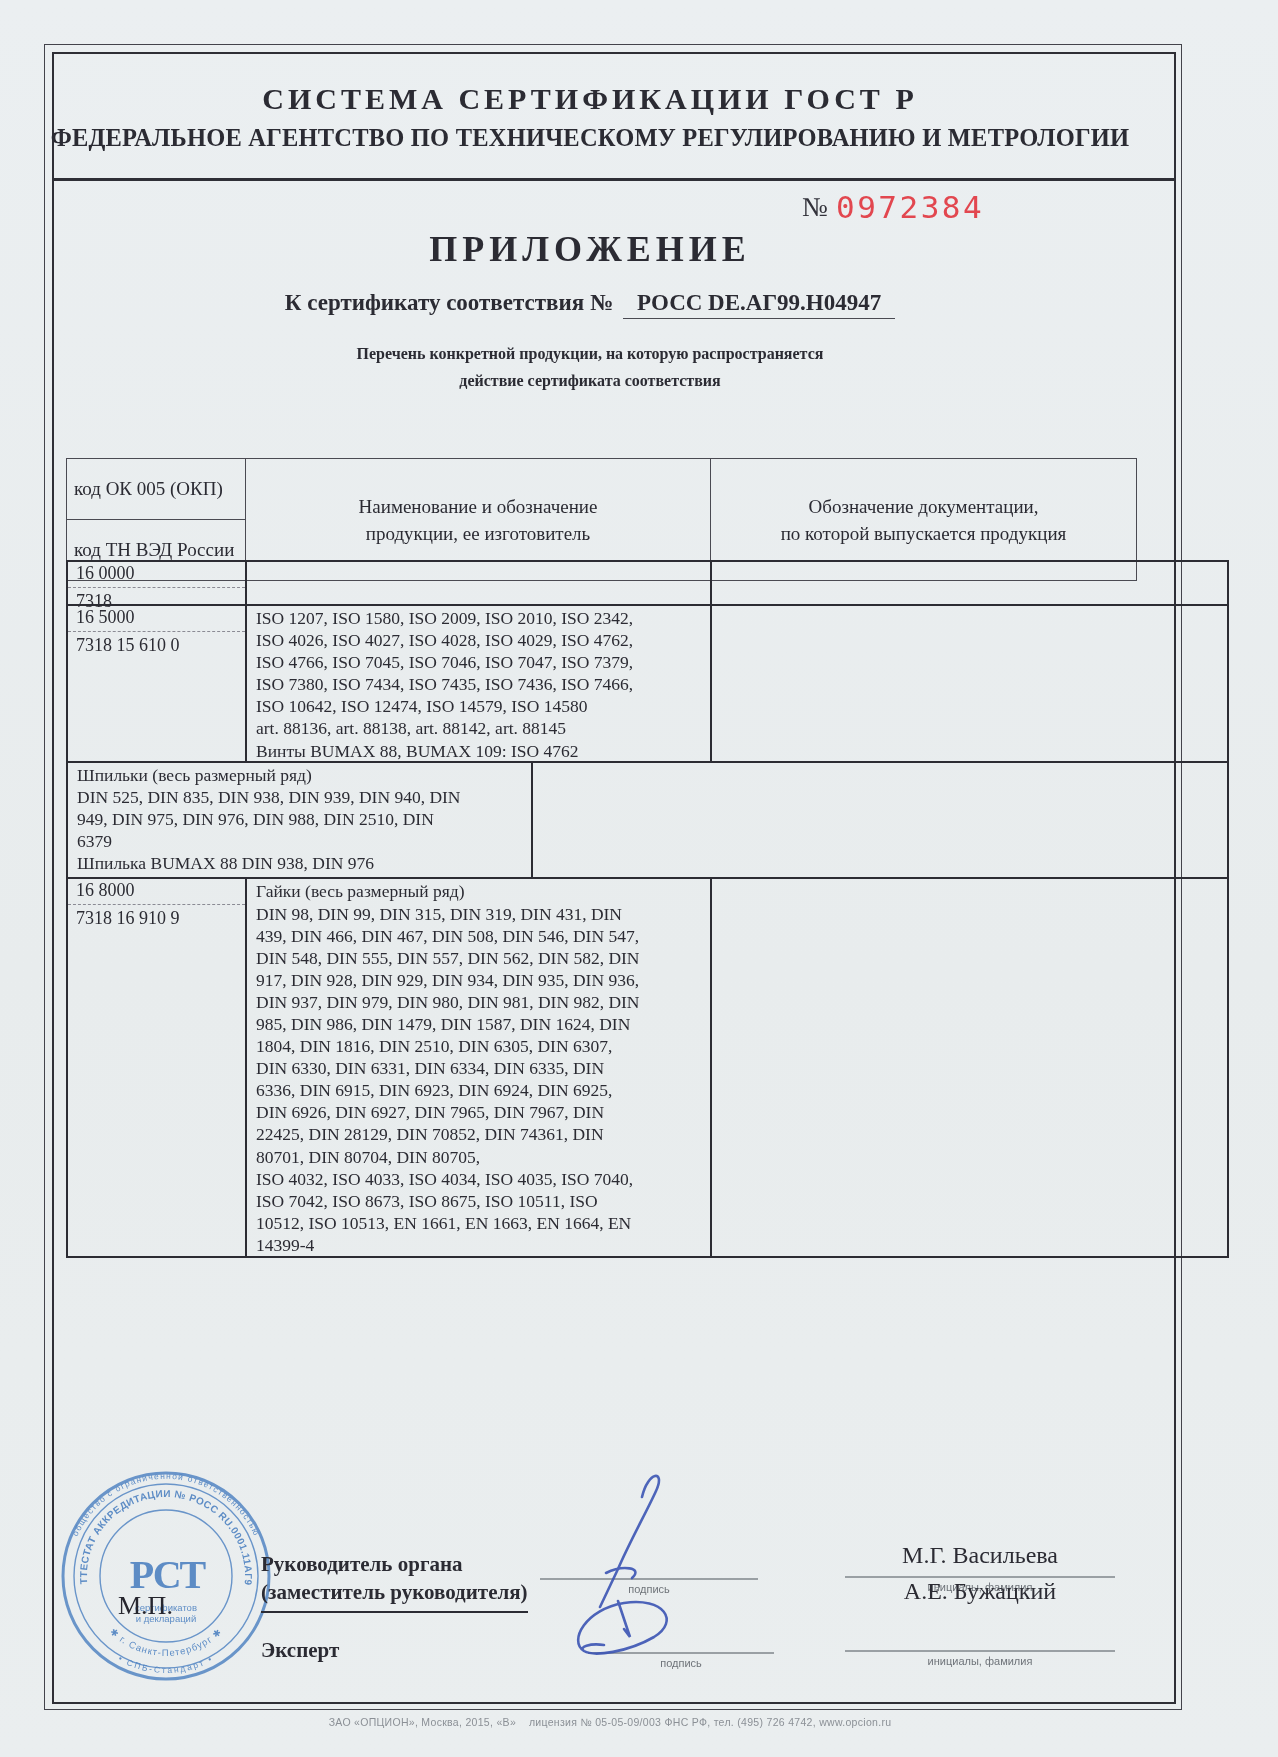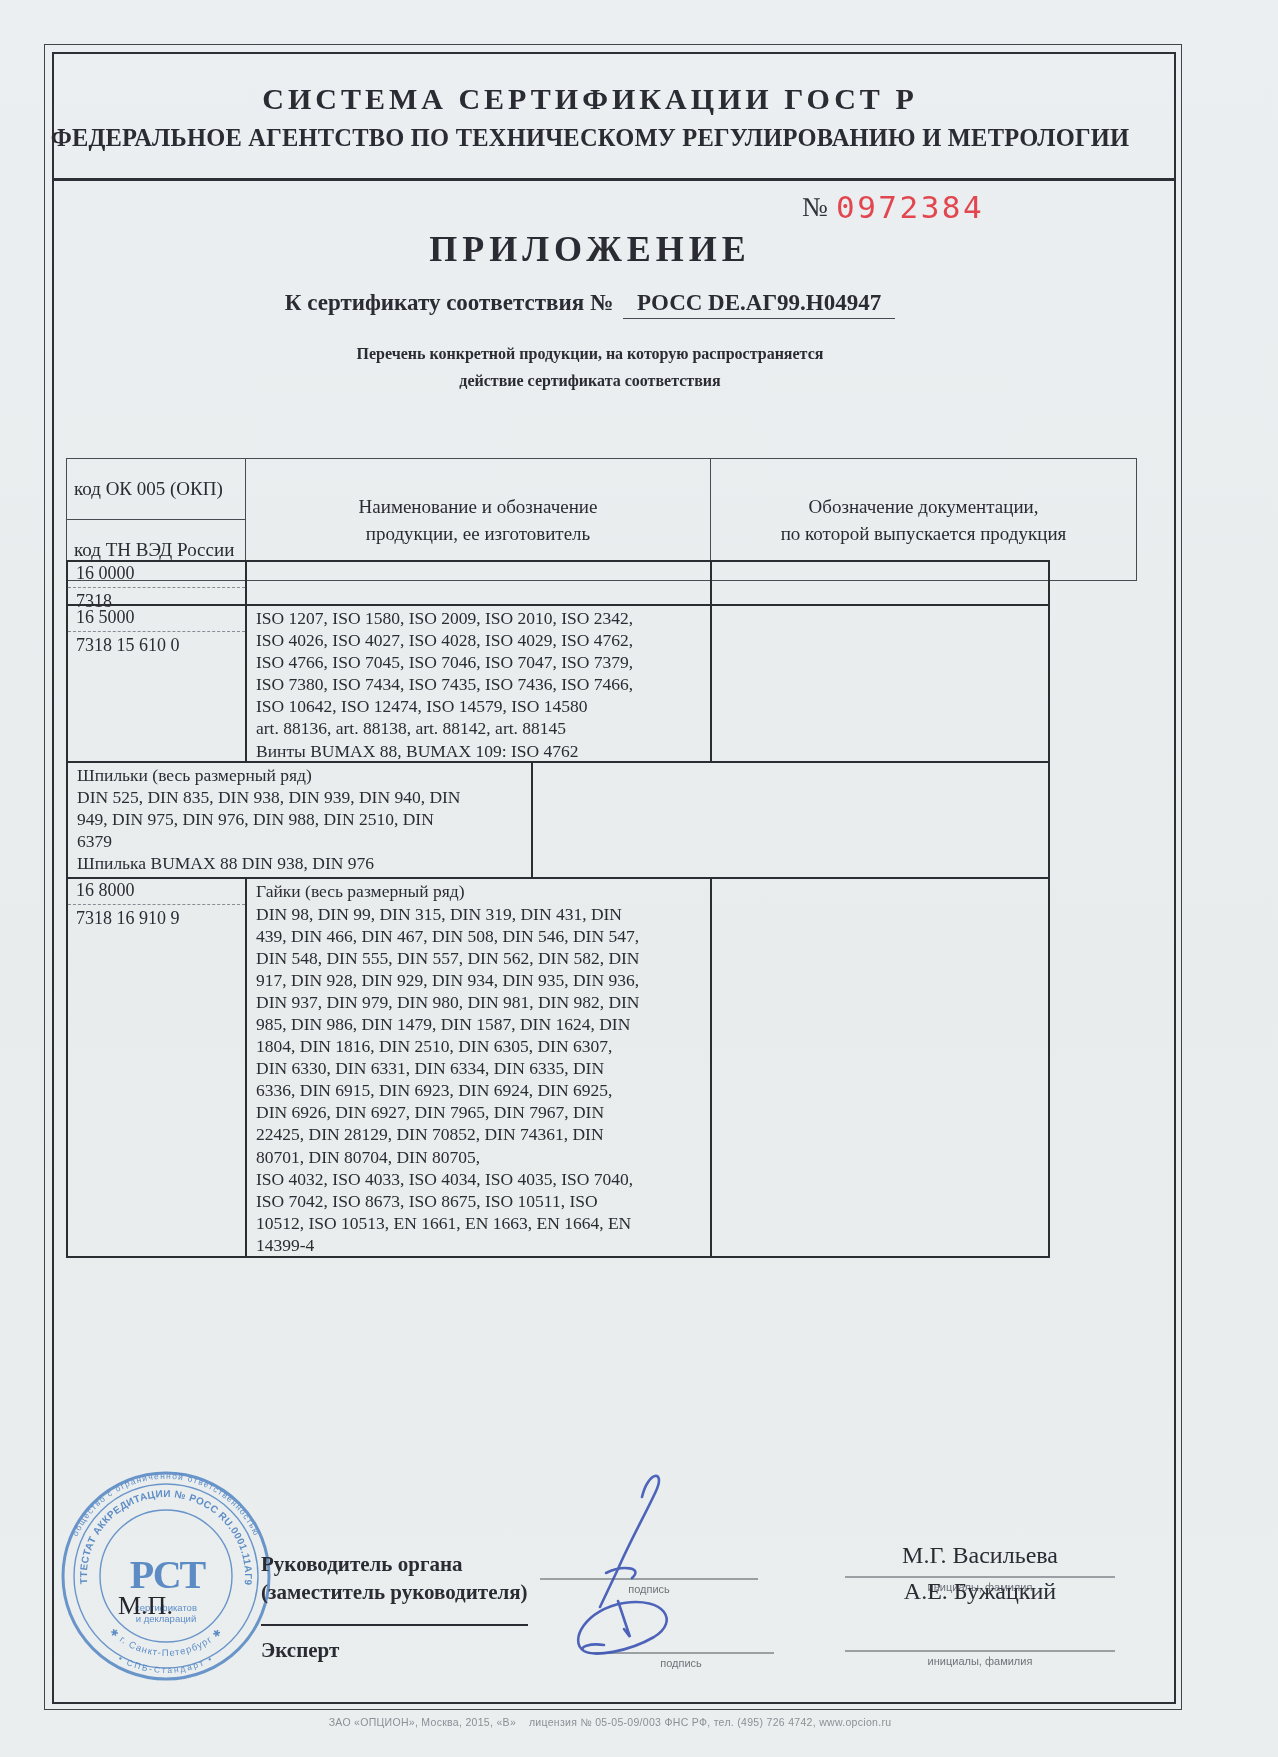--- a/index.html
+++ b/index.html
@@ -24,31 +24,31 @@
   .subtitle{top:340px;font-size:16px;font-weight:bold;line-height:27px;white-space:pre-line;}
   
   .thead{left:66px;top:430px;width:1071px;height:123px;border:1.5px solid #4a4a52;display:flex;box-sizing:border-box;font-size:19px;margin-top:28px;}
   .thead .c1{width:179px;border-right:1.5px solid #4a4a52;display:flex;flex-direction:column;box-sizing:border-box;}
   .thead .c1 > div{flex:1;display:flex;align-items:center;padding-left:7px;}
   .thead .c1 > div:first-child{border-bottom:1.5px solid #4a4a52;}
   .thead .c2{width:465px;border-right:1.5px solid #4a4a52;box-sizing:border-box;}
   .thead .c3{flex:1;}
   .thead .c2,.thead .c3{display:flex;align-items:center;justify-content:center;text-align:center;white-space:pre-line;line-height:27px;}
   
-  .grid{left:66px;top:560px;width:984px;height:698px;border:2.5px solid #2c2c33;box-sizing:border-box;display:flex;flex-direction:column;overflow:hidden;background:transparent;}
+  .grid{left:66px;top:560px;width:1163px;height:698px;border:2.5px solid #2c2c33;box-sizing:border-box;display:flex;flex-direction:column;overflow:hidden;background:transparent;}
   .row{display:flex;border-bottom:2px solid #2c2c33;box-sizing:border-box;}
   .row:last-child{border-bottom:none;}
   .cell{box-sizing:border-box;}
   .c-code{width:179px;border-right:2px solid #2c2c33;padding:1px 8px 0 8px;font-size:18px;line-height:21px;}
   .c-name{width:465px;border-right:2px solid #2c2c33;padding:1px 9px 0 9px;font-size:17.5px;line-height:22.1px;white-space:pre-line;}
   .c-docs{flex:1;}
   .code-okp{border-bottom:1.5px dashed #8b8b94;padding-bottom:3px;margin:0 -8px 3px -8px;padding-left:8px;}
   
   .sig-label{left:261px;font-size:21px;font-weight:bold;}
-  .sig-label.u{border-bottom:2.5px solid #2b2b33;padding-bottom:19px;}
+  .sig-label.u{border-bottom:2.5px solid #2b2b33;padding-bottom:6px;}
   .line{height:1.5px;background:#9aA0a4;}
   .cap{font-size:11px;color:#6f747a;font-family:"Liberation Sans",sans-serif;text-align:center;}
   .person{font-size:24px;text-align:center;}
   .mp{left:118px;top:1591px;font-size:26px;color:#26262e;z-index:5;}
   .footer{left:0;top:1716px;width:1220px;text-align:center;font-size:10.5px;color:#8b9096;font-family:"Liberation Sans",sans-serif;letter-spacing:0.3px;}
   svg{display:block;}
 </style>
 </head>
 <body>
 

